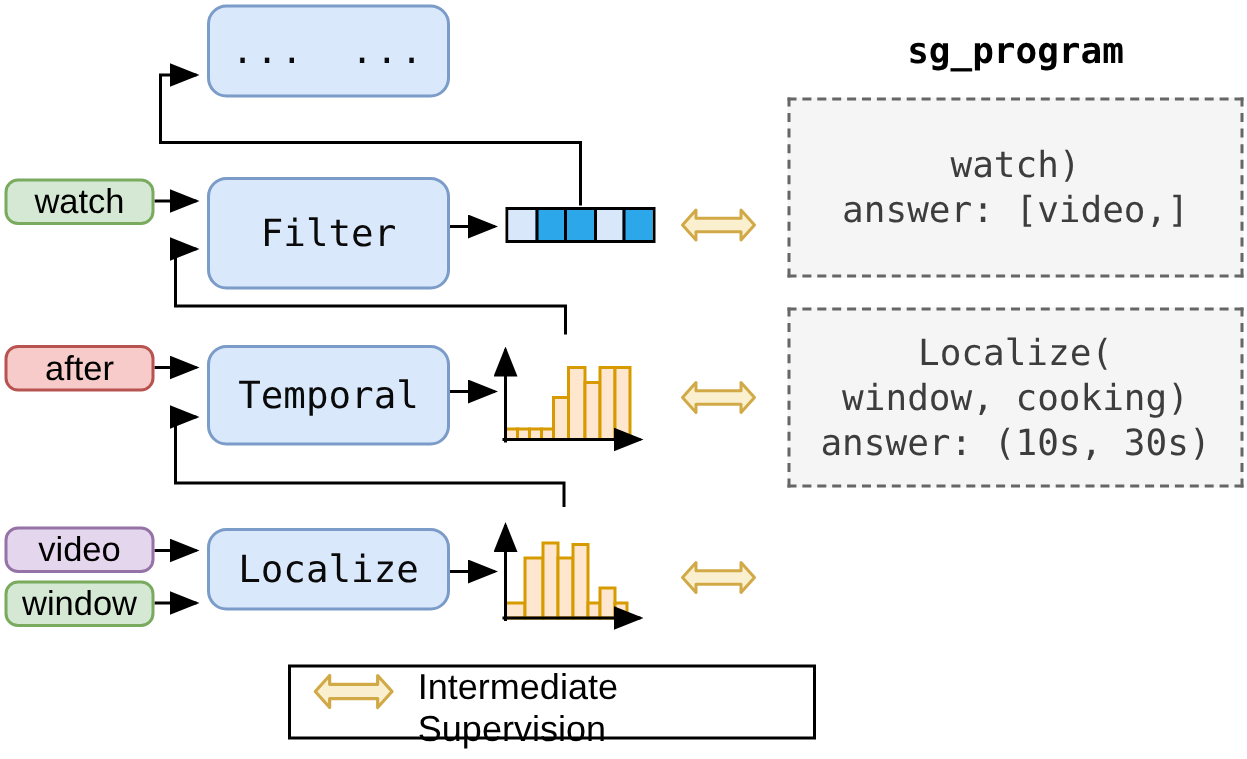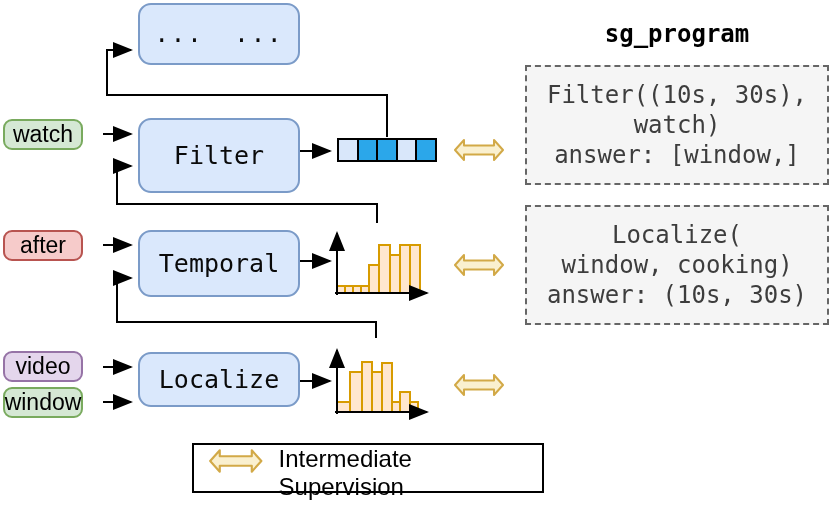--- a/index.html
+++ b/index.html
@@ -9,21 +9,21 @@
   svg.layer{position:absolute;left:0;top:0;pointer-events:none}
   .conn{stroke:#000;stroke-width:2;fill:none}
   .axis{stroke:#000;stroke-width:2;fill:none}
   .hist-bar{fill:var(--hist_fill);stroke:var(--hist_stroke);stroke-width:2}
   .sup{fill:var(--sup_fill);stroke:var(--sup_stroke);stroke-width:2;stroke-linejoin:round}
   .module{left:138px;width:162px;background:var(--module_fill);
           border:2px solid var(--module_stroke);border-radius:13px;
           display:flex;align-items:center;justify-content:center;
           font-family:"DejaVu Sans Mono",monospace;font-size:25px;color:#0a0a0a}
   .dots{font-size:24px;letter-spacing:2px;word-spacing:14px}
-  .tag{left:3px;width:80px;height:31px;border-radius:9px;border:2px solid #000;
+  .tag{left:3px;width:100px;height:31px;border-radius:9px;border:2px solid #000;
        display:flex;align-items:center;justify-content:center;font-size:23px}
   .tag.green{background:var(--green_fill);border-color:var(--green_stroke)}
   .tag.red{background:var(--red_fill);border-color:var(--red_stroke)}
   .tag.purple{background:var(--purple_fill);border-color:var(--purple_stroke)}
   .vecbar{left:337px;top:138px;width:100px;height:24px;border:2px solid #000;display:flex}
   .vecbar .cell{flex:1}
   .vecbar .cell+.cell{border-left:2px solid #000}
   .vecbar .cell.on{background:var(--cell_on)}
   .vecbar .cell.off{background:var(--cell_off)}
   .ptitle{left:525px;width:304px;top:20px;text-align:center;
@@ -133,23 +133,22 @@
   <svg class="abs" style="left:453px;top:249px" width="52" height="32" viewBox="0 0 52 30">
       <use href="#dbl"></use>
     </svg>
   <svg class="abs" style="left:453px;top:369px" width="52" height="32" viewBox="0 0 52 30">
       <use href="#dbl"></use>
     </svg>
 
   <div class="abs ptitle">sg_program</div>
 
   <div class="abs pbox" style="top:65px;height:120px">
-    <div>Filter((10s, 30s),</div>
     <div>watch)</div>
-    <div>answer: [window,]</div>
+    <div>answer: [video,]</div>
   </div>
 
   <div class="abs pbox" style="top:205px;height:120px">
     <div>Localize(</div>
     <div>window, cooking)</div>
     <div>answer: (10s, 30s)</div>
   </div>
 
 
   <div class="abs legend">

